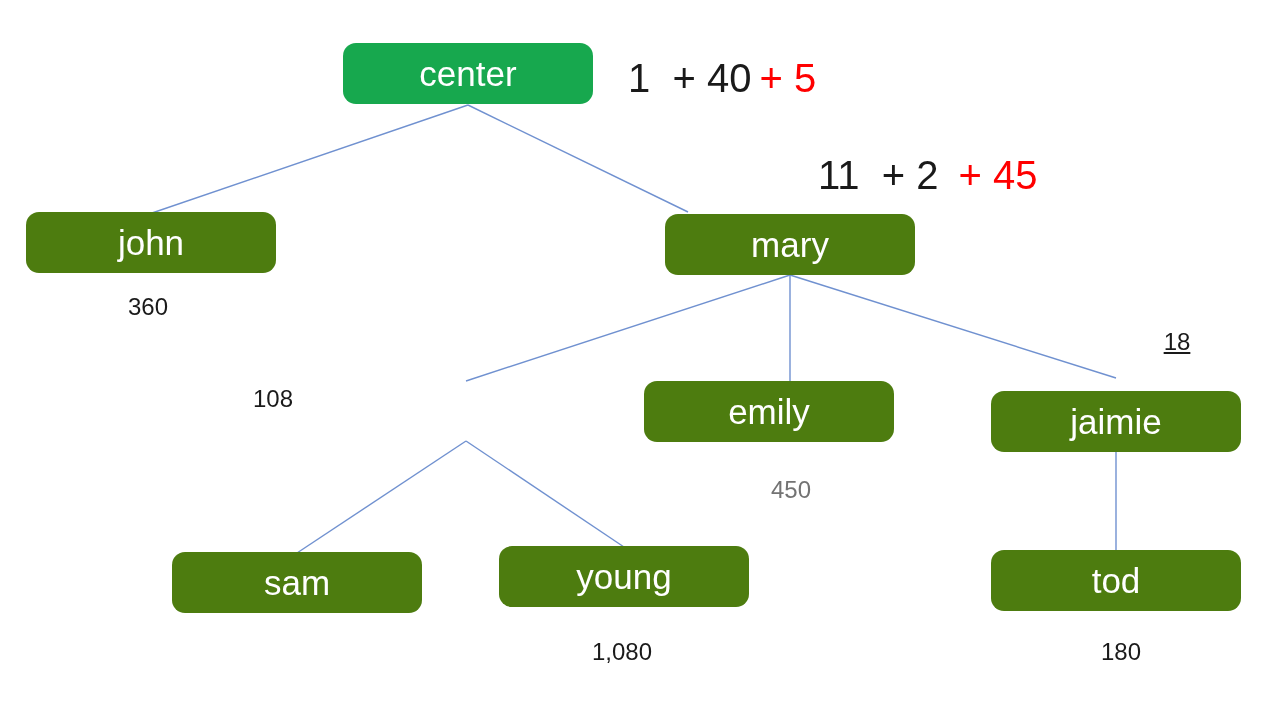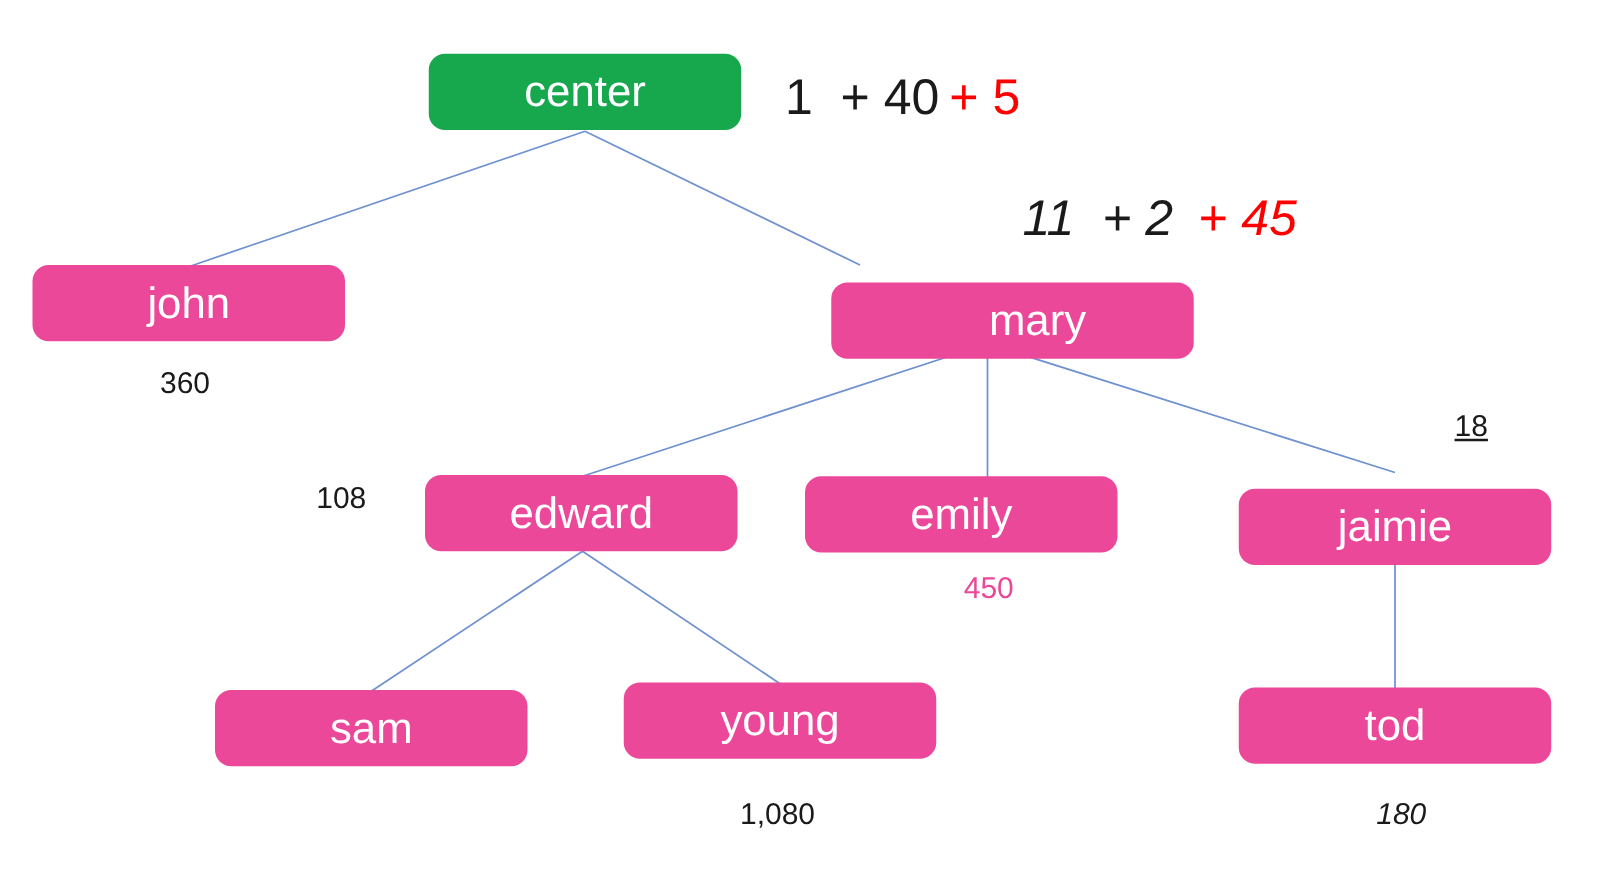--- a/index.html
+++ b/index.html
@@ -18,65 +18,65 @@
   #edges {
     position: absolute;
     left: 0; top: 0;
     width: 1280px; height: 708px;
   }
   .node {
     position: absolute;
     width: 250px;
     height: 61px;
     border-radius: 13px;
-    background: #ec4899;
+    background: #4d7c0f;
     color: #ffffff;
     display: flex;
     align-items: center;
     justify-content: center;
     font-size: 35px;
     line-height: 1;
   }
   .node.root { background: #17A84E; }
   #node-center { left: 343px; top: 43px; }
   #node-john   { left: 26px;  top: 212px; }
-  #node-mary   { left: 665px; top: 226px; padding-left: 40px; }
+  #node-mary   { left: 665px; top: 214px; }
   #node-edward { left: 340px; top: 380px; }
   #node-emily  { left: 644px; top: 381px; }
   #node-jaimie { left: 991px; top: 391px; }
   #node-sam    { left: 172px; top: 552px; }
   #node-young  { left: 499px; top: 546px; }
   #node-tod    { left: 991px; top: 550px; }
 
   .value {
     position: absolute;
     transform: translateX(-50%);
     font-size: 24px;
     color: #1a1a1a;
     white-space: pre;
     line-height: 1.1;
   }
   #value-john   { left: 148px;  top: 294px; }
   #value-edward { left: 273px;  top: 386px; }
-  #value-emily  { left: 791px;  top: 458px; color: #ec4899; }
+  #value-emily  { left: 791px;  top: 477px; color: #737373; }
   #value-jaimie { left: 1177px; top: 329px; text-decoration: underline; }
   #value-young  { left: 622px;  top: 639px; }
-  #value-tod    { left: 1121px; top: 639px; font-style: italic; }
+  #value-tod    { left: 1121px; top: 639px; }
 
   .expr {
     position: absolute;
     font-size: 40px;
     color: #1a1a1a;
     line-height: 1.1;
   }
   .expr span { white-space: pre; }
   .expr .red { color: #ff0000; }
   #expr-center { left: 628px; top: 56px; }
   #expr-center .red { margin-left: 8px; }
-  #expr-mary { left: 818px; top: 153px; font-style: italic; }
+  #expr-mary { left: 818px; top: 153px; }
   #expr-mary .red { margin-left: 20px; }
 </style>
 </head>
 <body>
 
 <div id="canvas">
 
   <svg id="edges" viewBox="0 0 1280 708" xmlns="http://www.w3.org/2000/svg">
     <g stroke="#7091D0" stroke-width="1.4" fill="none">
       <line x1="468" y1="105" x2="152" y2="213"></line>
@@ -91,23 +91,20 @@
   </svg>
 
   <div class="node root" id="node-center">
     <span>center</span>
   </div>
   <div class="node" id="node-john">
     <span>john</span>
   </div>
   <div class="node" id="node-mary">
     <span>mary</span>
-  </div>
-  <div class="node" id="node-edward">
-    <span>edward</span>
   </div>
   <div class="node" id="node-emily">
     <span>emily</span>
   </div>
   <div class="node" id="node-jaimie">
     <span>jaimie</span>
   </div>
   <div class="node" id="node-sam">
     <span>sam</span>
   </div>

